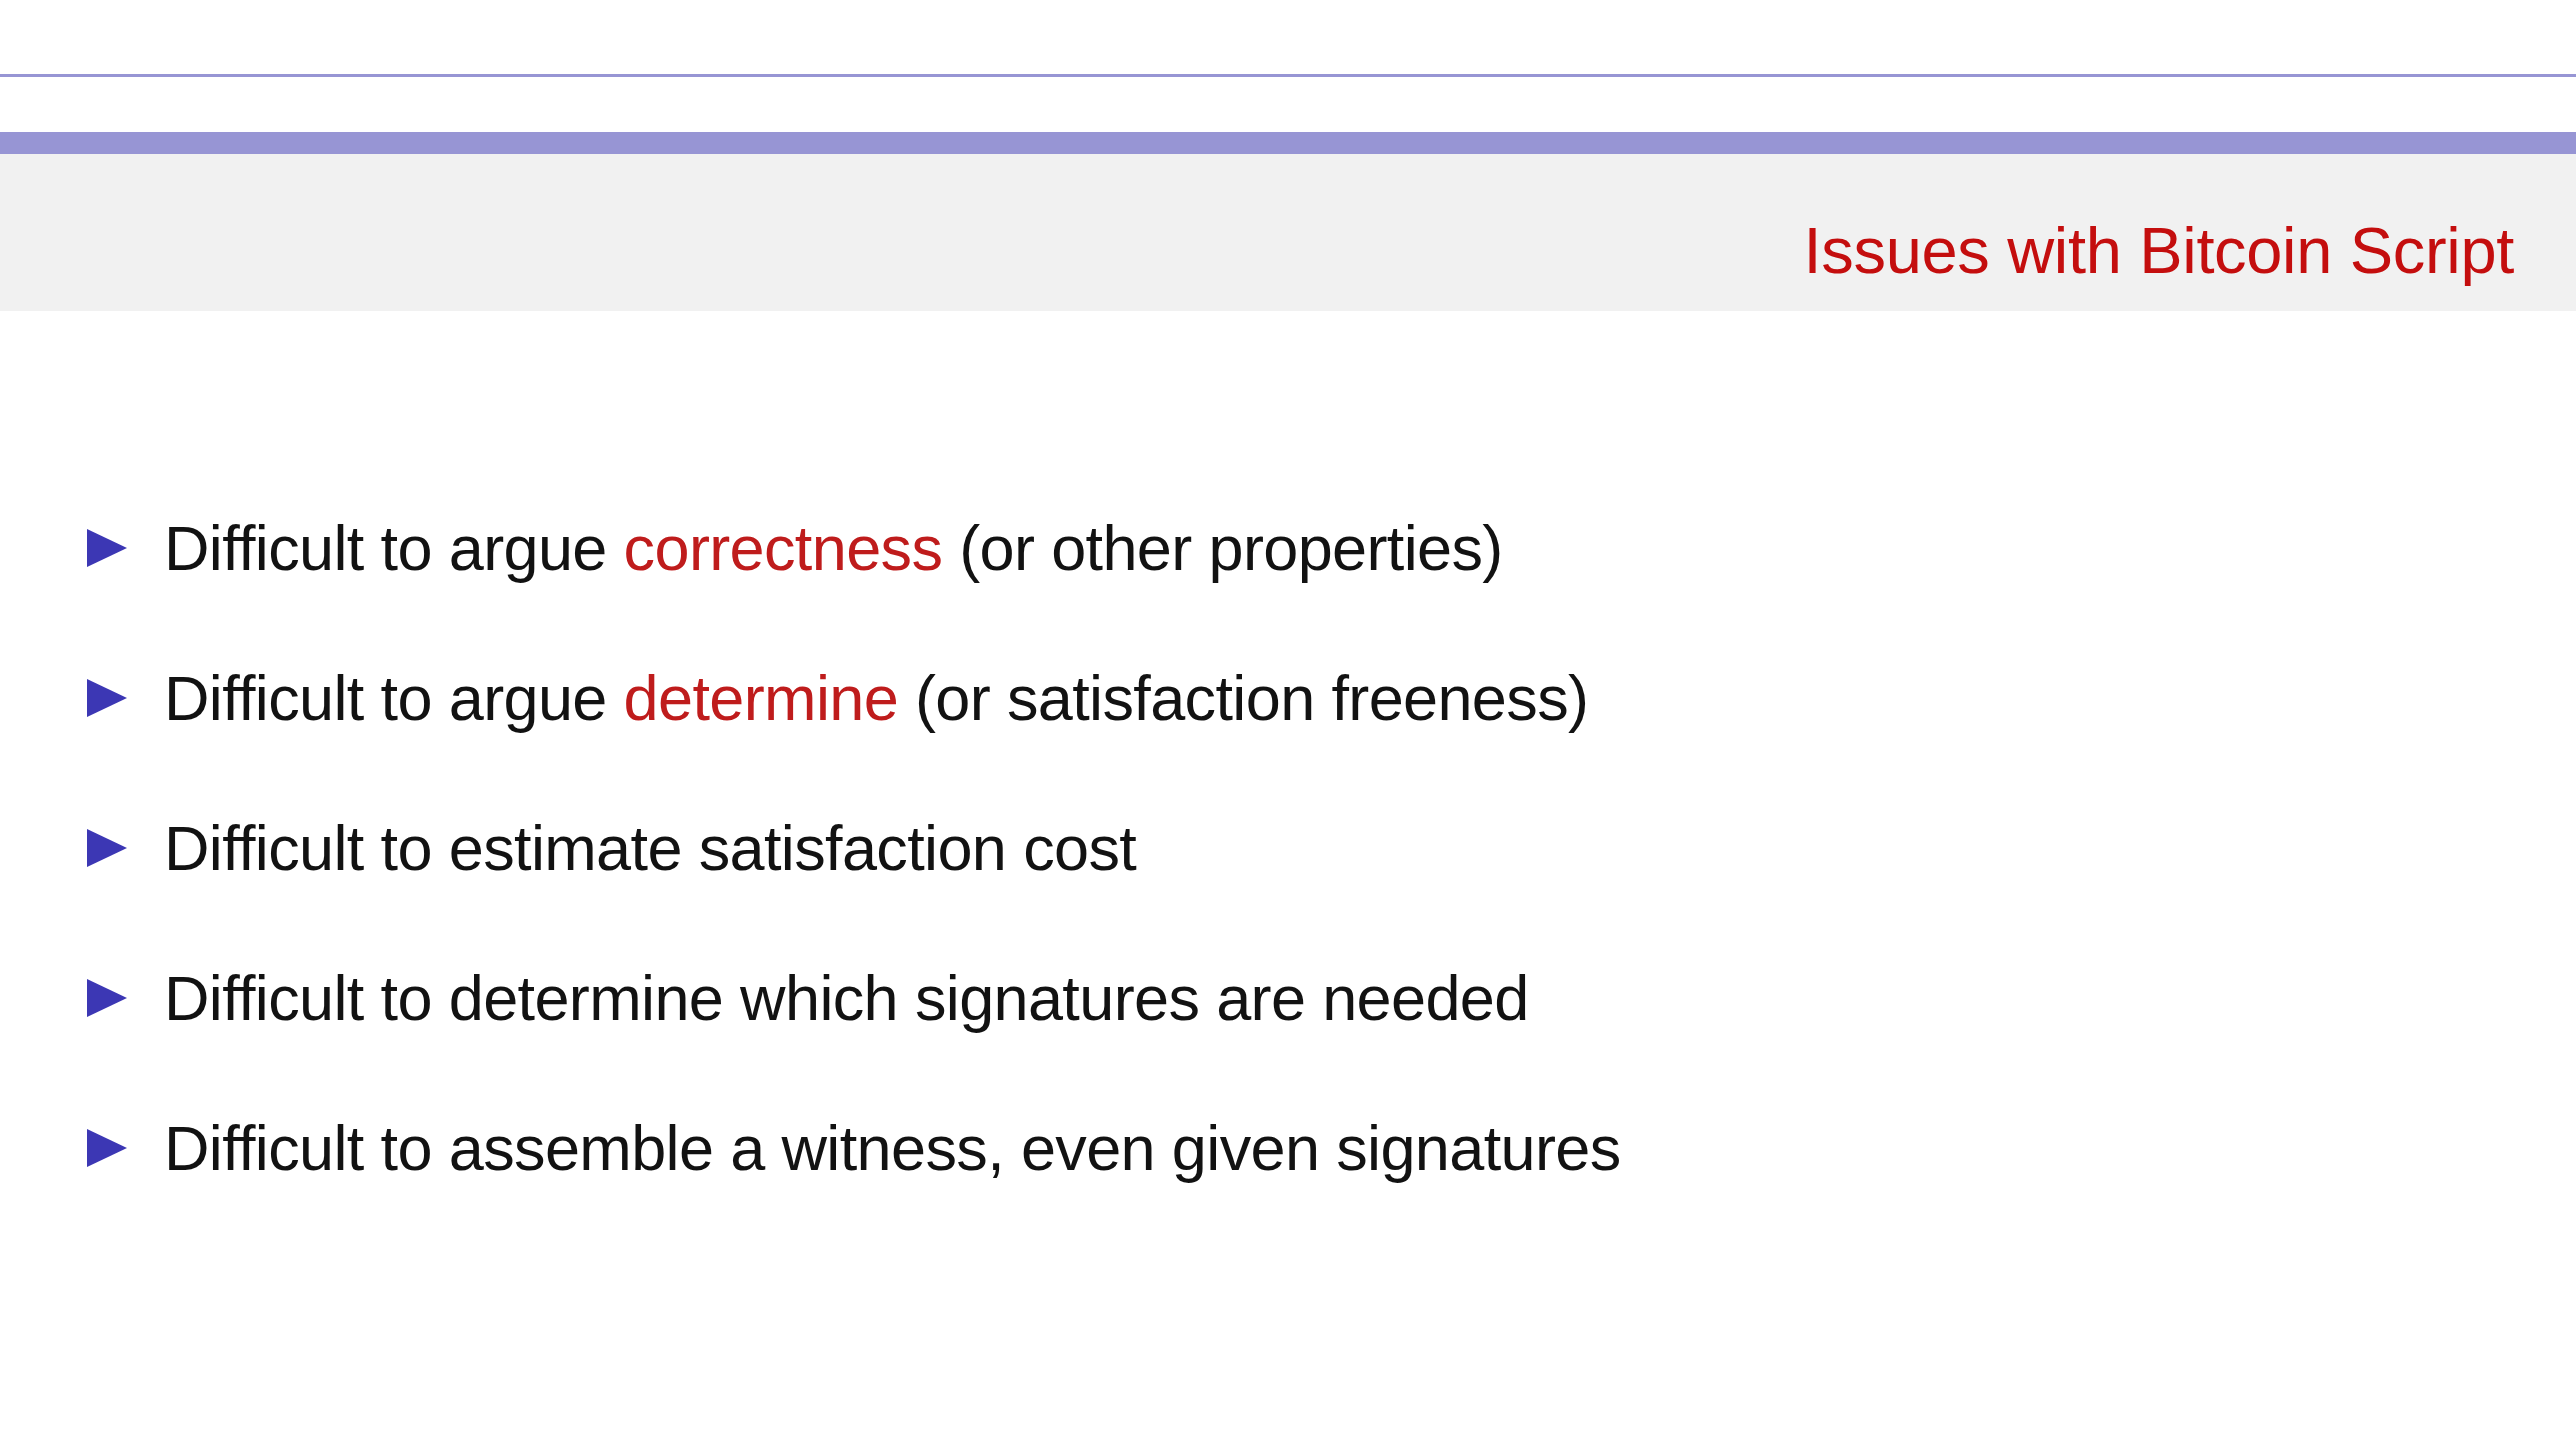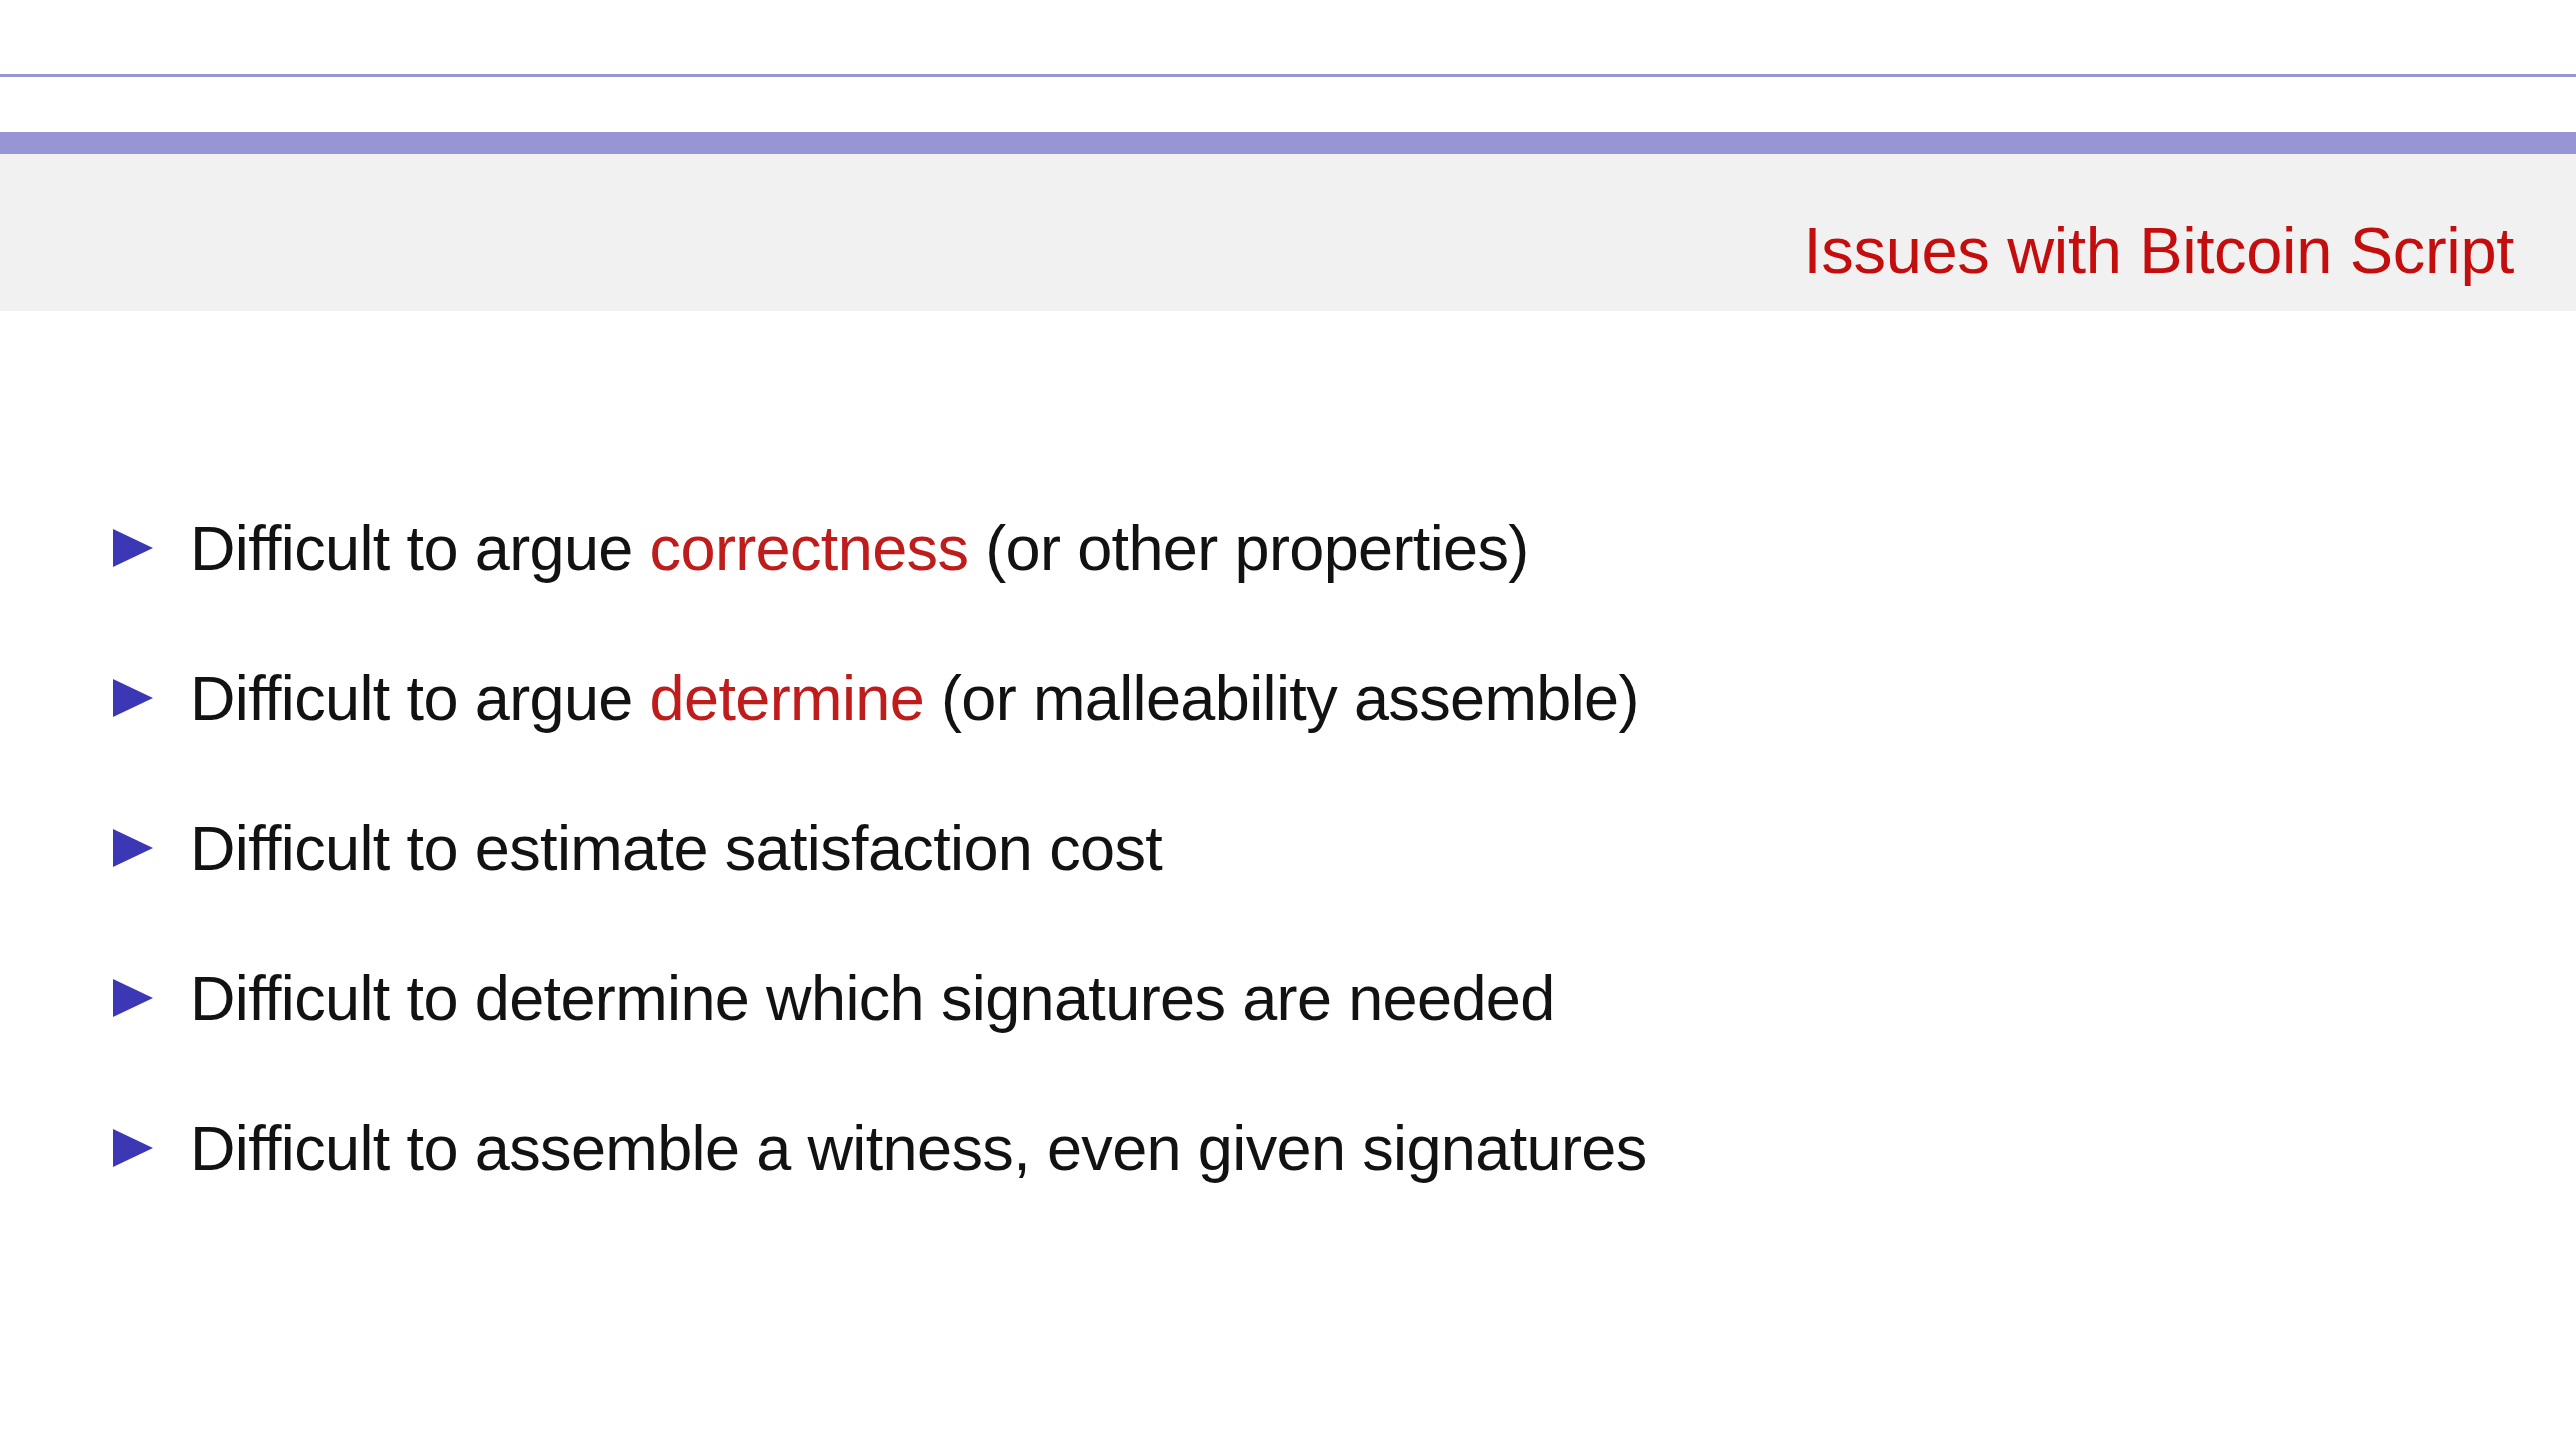--- a/index.html
+++ b/index.html
@@ -56,21 +56,21 @@
     left: 0;
     top: 510px;
     margin: 0;
     padding: 0;
     list-style: none;
     width: 100%;
   }
   .bullet {
     display: flex;
     align-items: flex-start;
-    padding-left: 113px;
+    padding-left: 87px;
     margin: 0 0 74px 0;
     font-size: 63px;
     line-height: 76px;
     letter-spacing: -0.01em;
     color: var(--body-text, #121212);
     white-space: nowrap;
   }
   .marker {
     flex: 0 0 auto;
     width: 0;
@@ -99,21 +99,21 @@
 
   <ul class="bullets">
 
     <li class="bullet">
       <span class="marker"></span>
       <span class="text"><span>Difficult to argue </span><span class="alert">correctness</span><span> (or other properties)</span></span>
     </li>
 
     <li class="bullet">
       <span class="marker"></span>
-      <span class="text"><span>Difficult to argue </span><span class="alert">determine</span><span> (or malleability assemble)</span></span>
+      <span class="text"><span>Difficult to argue </span><span class="alert">determine</span><span> (or satisfaction freeness)</span></span>
     </li>
 
     <li class="bullet">
       <span class="marker"></span>
       <span class="text"><span>Difficult to estimate satisfaction cost</span><span class="alert"></span><span></span></span>
     </li>
 
     <li class="bullet">
       <span class="marker"></span>
       <span class="text"><span>Difficult to determine which signatures are needed</span><span class="alert"></span><span></span></span>

